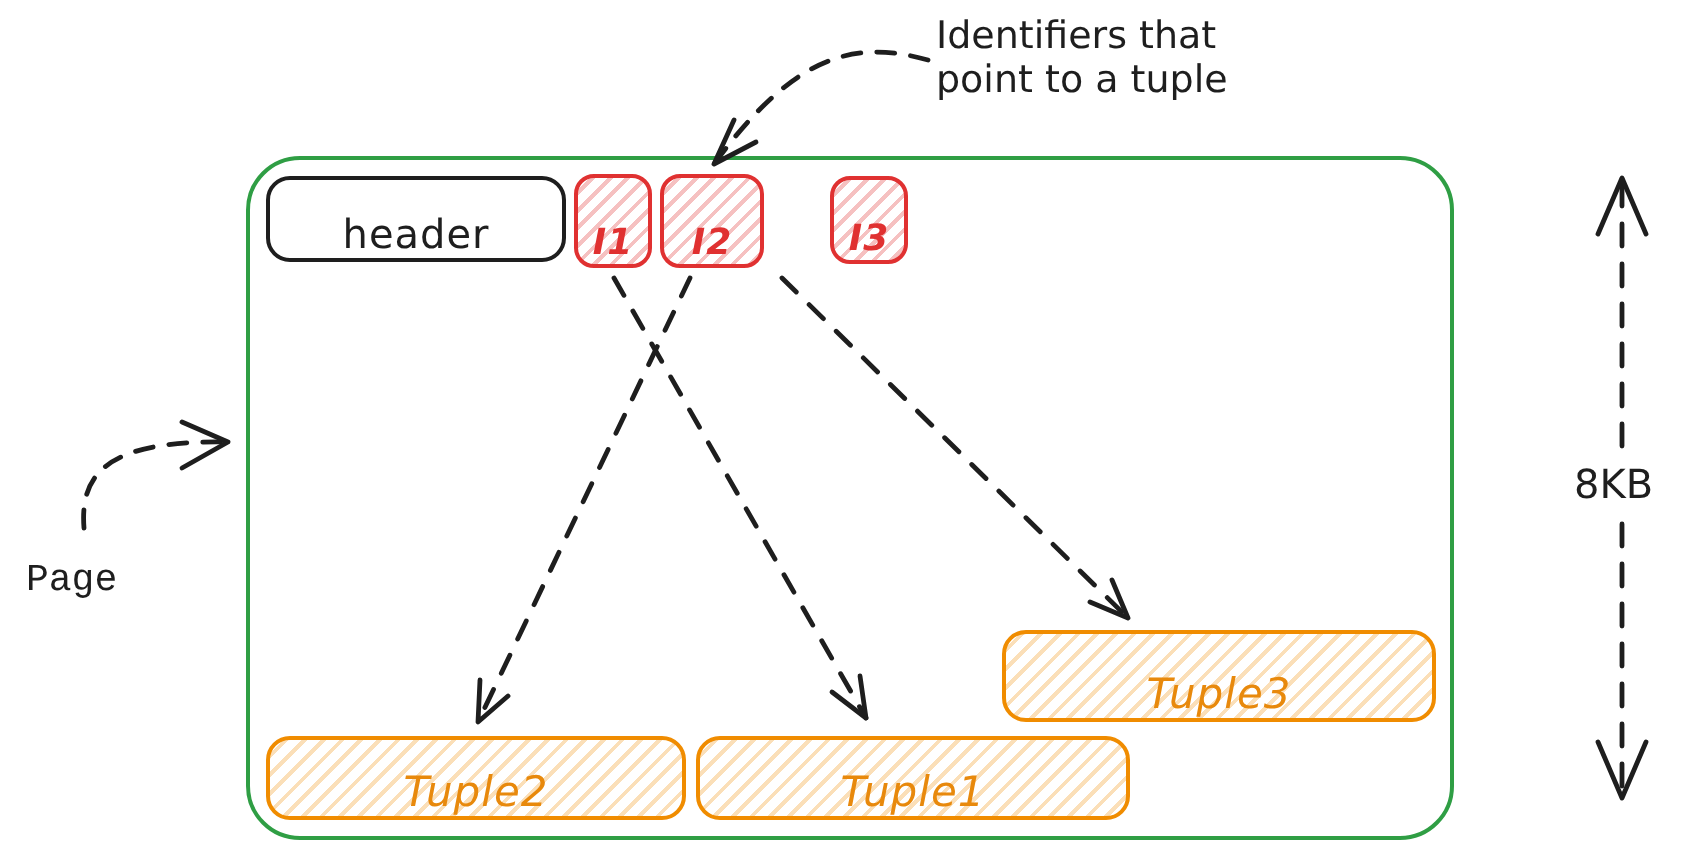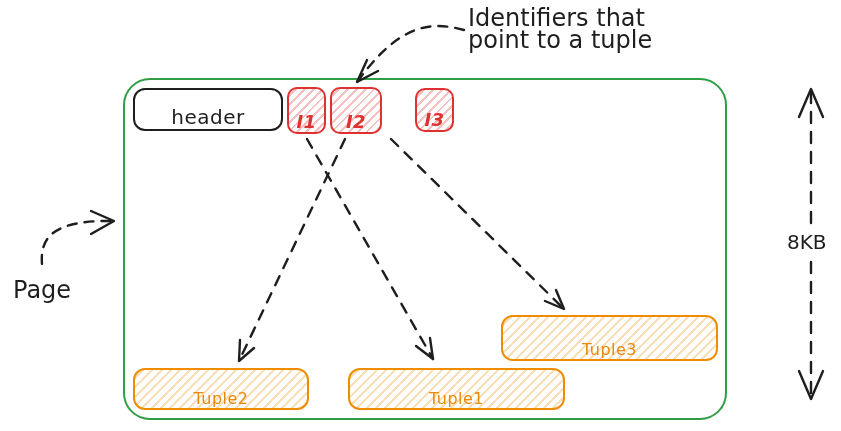--- a/index.html
+++ b/index.html
@@ -50,33 +50,34 @@
     font-weight: bold;
     font-style: italic;
     background: repeating-linear-gradient(135deg,
       rgba(224,49,49,0) 0 4.2px,
       rgba(224,49,49,0.30) 4.2px 6.2px);
   }
   .tuple-box {
     border: 2.6px solid #f08c00;
     border-radius: 12px;
     color: #e8890c;
-    font-size: 16px;
+    font-size: 21px;
+    font-style: italic;
     background: repeating-linear-gradient(135deg,
       rgba(240,140,0,0) 0 4.6px,
       rgba(240,140,0,0.28) 4.6px 6.6px);
   }
   .note {
     position: absolute;
-    font-size: 24px;
+    font-size: 19px;
     line-height: 22px;
     white-space: nowrap;
   }
   .note-identifiers { left: 468px; top: 7px; }
-  .note-page { left: 13px; top: 279px; }
+  .note-page { left: 13px; top: 279px; font-family: Liberation Mono, monospace; }
   .note-freespace { left: 364px; top: 229px; }
   .note-8kb {
     left: 784px; top: 231px;
     background: #ffffff;
     padding: 0 3px;
     font-size: 20px;
   }
 </style>
 </head>
 <body>
@@ -117,21 +118,21 @@
   <div class="box ident-box" style="left:287px; top:87px; width:39px; height:47px;">
     <span>I1</span>
   </div>
   <div class="box ident-box" style="left:330px; top:87px; width:52px; height:47px;">
     <span>I2</span>
   </div>
   <div class="box ident-box" style="left:372px; top:88px; width:39px; height:44px;margin-left:43px;">
     <span>I3</span>
   </div>
 
-  <div class="box tuple-box" style="left:133px; top:368px; width:176px; height:42px;">
+  <div class="box tuple-box" style="left:133px; top:368px; width:210px; height:42px;">
     <span>Tuple2</span>
   </div>
   <div class="box tuple-box" style="left:348px; top:368px; width:217px; height:42px;">
     <span>Tuple1</span>
   </div>
   <div class="box tuple-box" style="left:501px; top:315px; width:217px; height:46px;">
     <span>Tuple3</span>
   </div>
 
 

